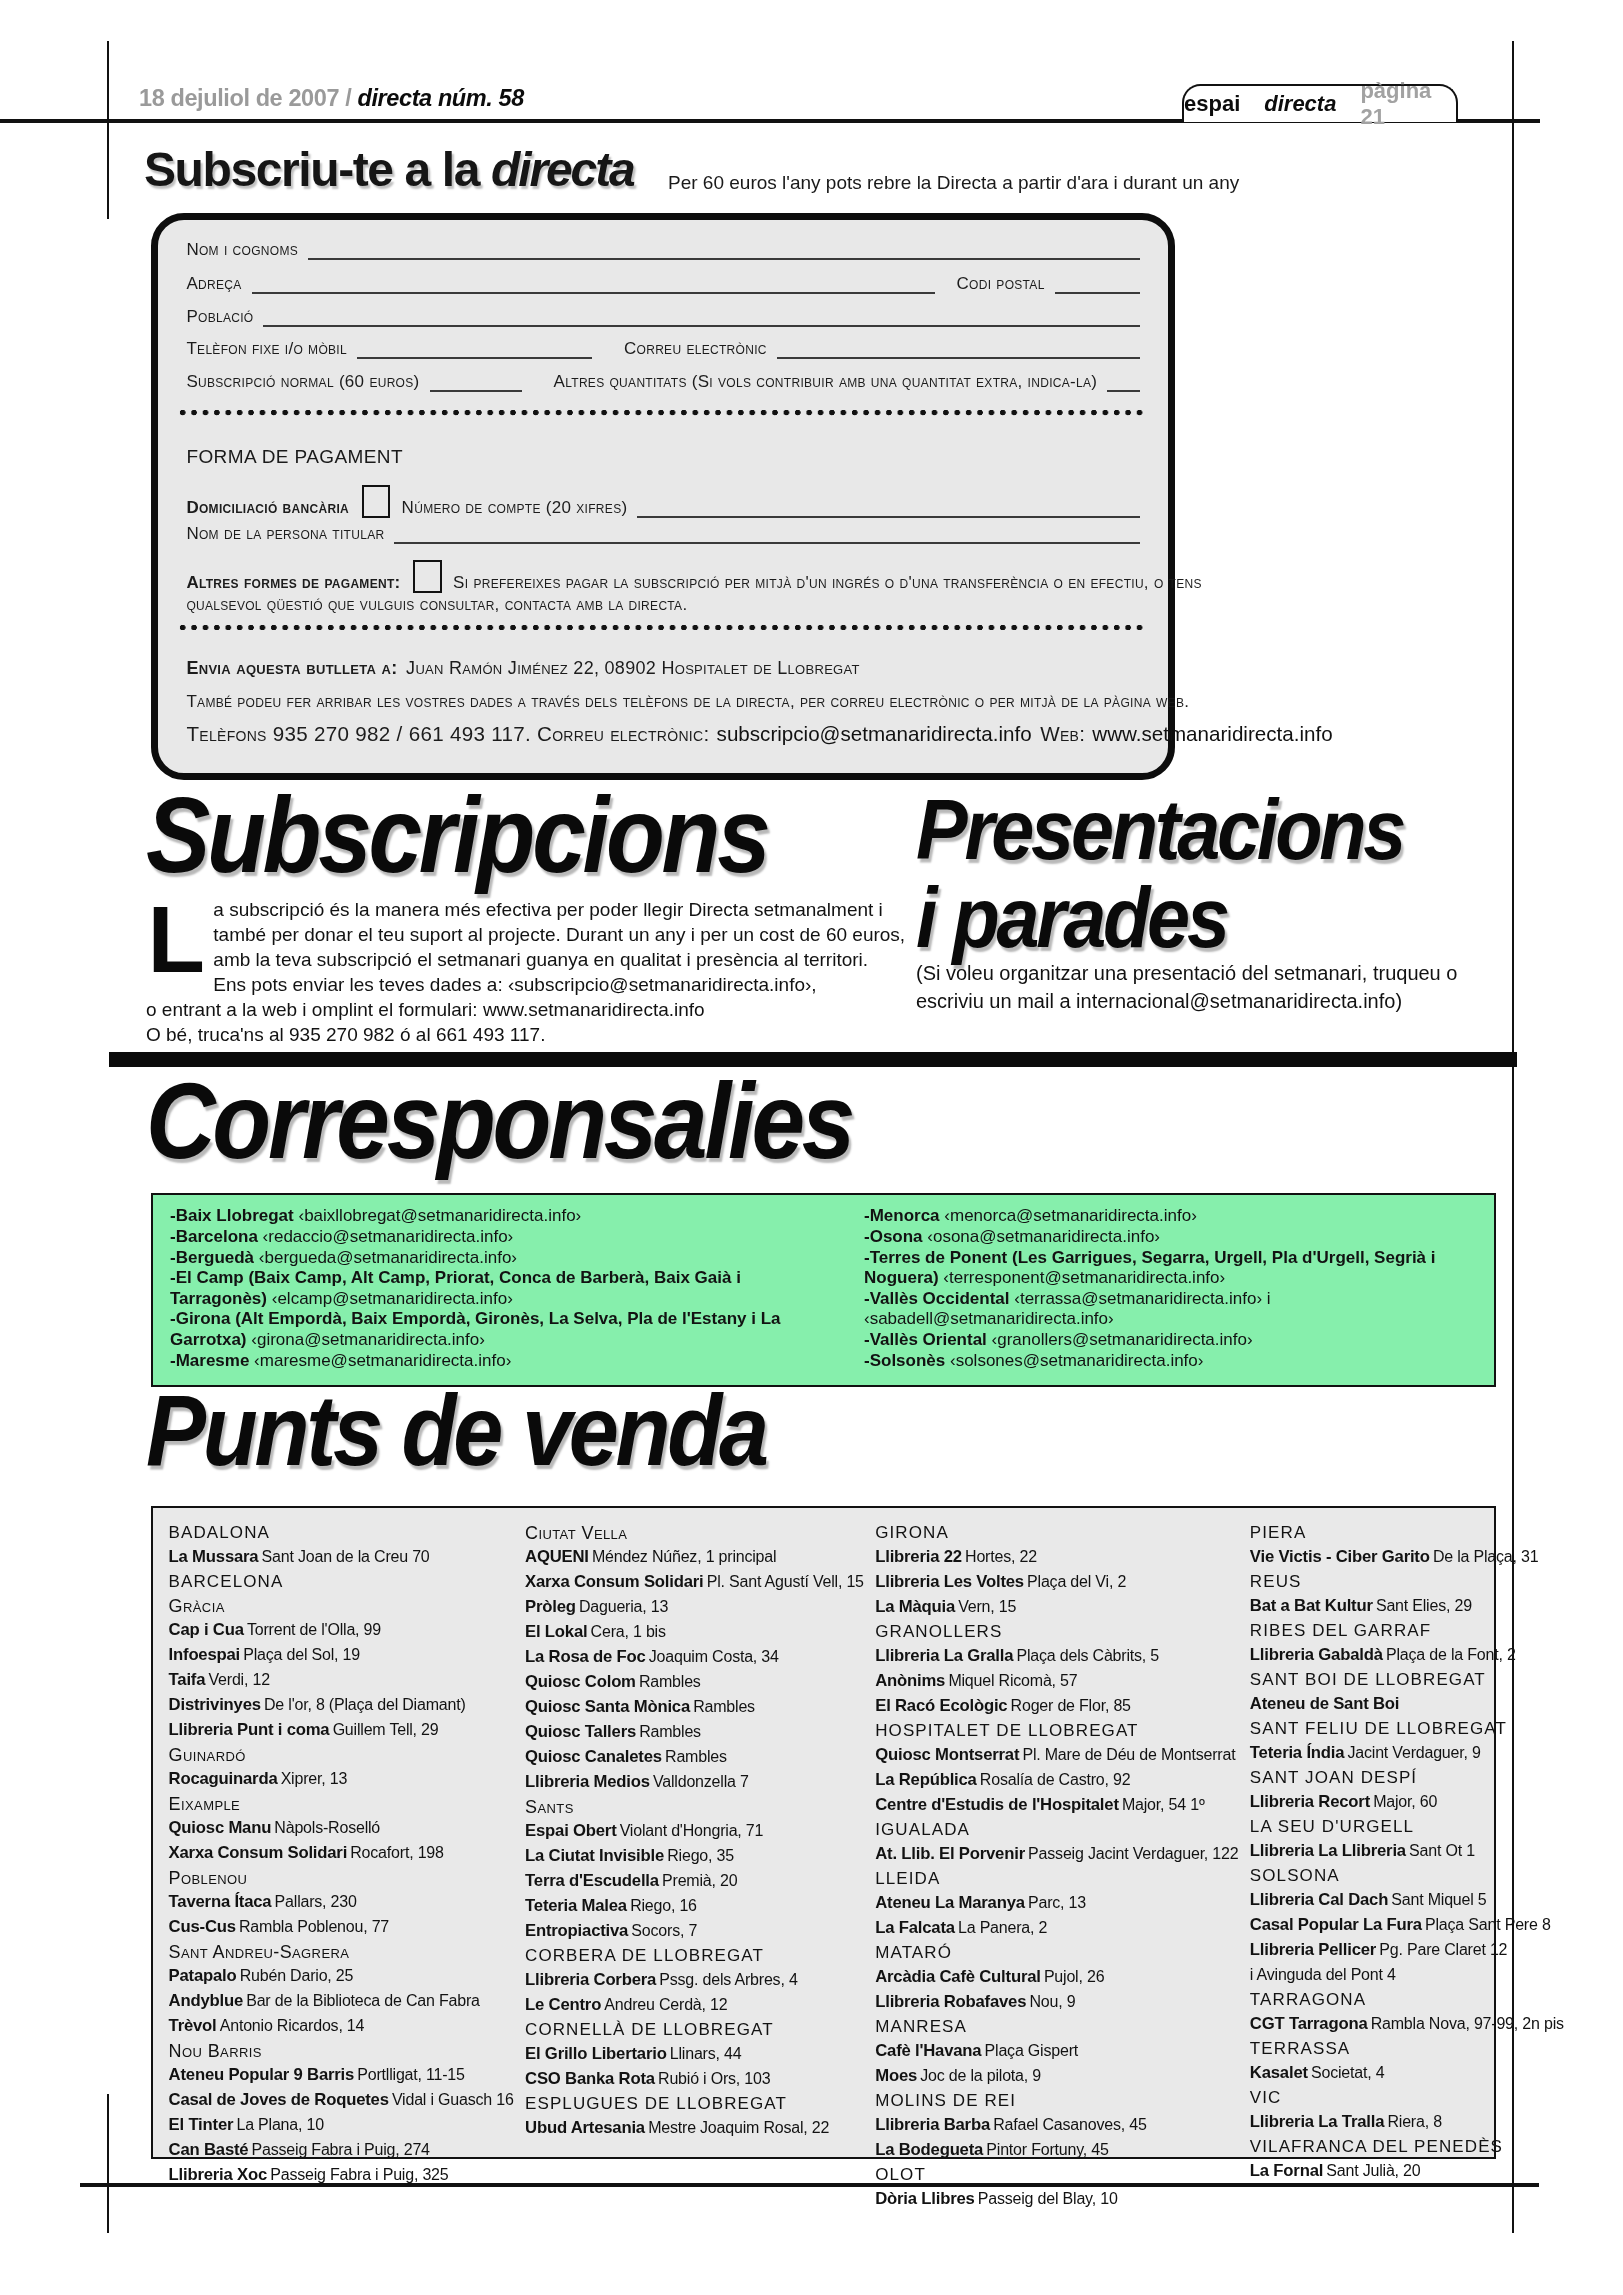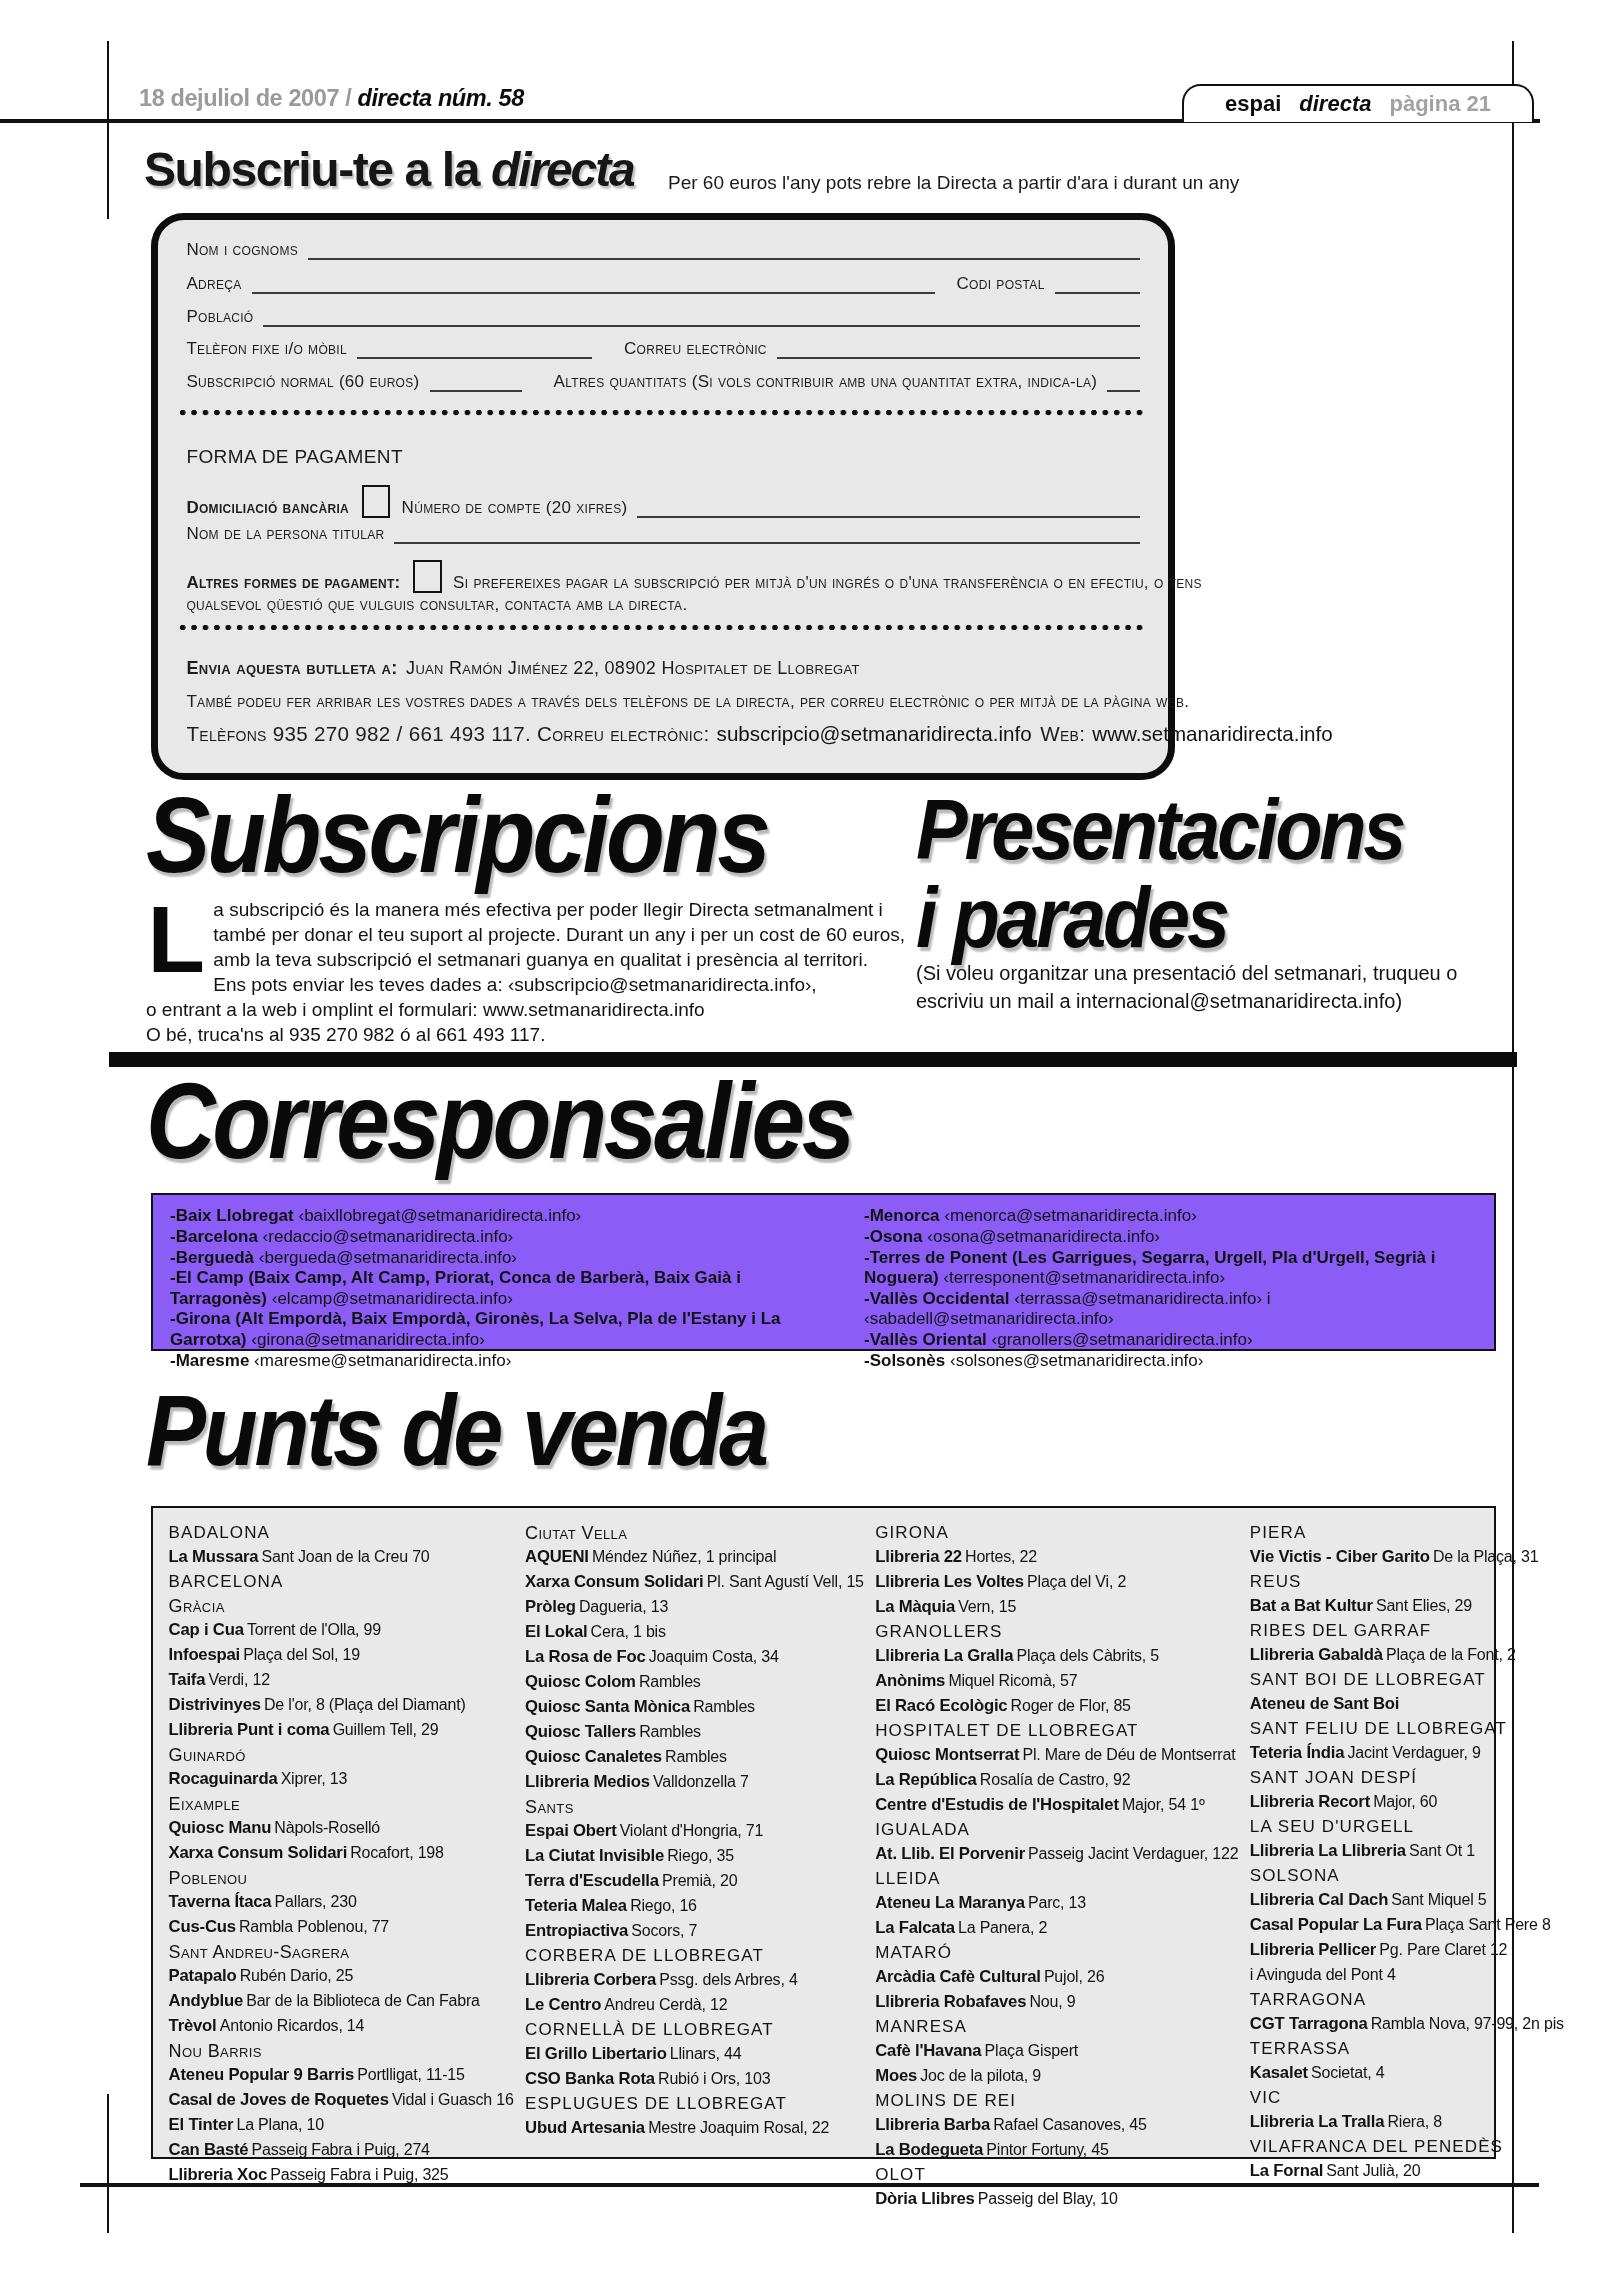--- a/index.html
+++ b/index.html
@@ -14,23 +14,23 @@
   .crop-left-bottom { left:107px; top:2094px; height:139px; }
   .crop-right       { left:1512px; top:41px; height:2192px; }
   .top-rule    { position:absolute; left:0;    top:119px;  width:1540px; height:3.6px; background:#111; }
   .bottom-rule { position:absolute; left:80px; top:2183px; width:1459px; height:3.6px; background:#111; }
 
   
   .masthead { position:absolute; left:139px; top:85px; font-size:23.5px; font-weight:bold; letter-spacing:-0.4px; }
   .masthead .date  { color:#9a9a9a; }
   .masthead .issue { color:#0c0c0c; font-style:italic; }
   .page-tab {
-    position:absolute; left:1182px; top:84px; width:352px; height:38px;
+    position:absolute; left:1182px; top:84px; width:276px; height:38px;
     border:2.1px solid #111; border-bottom:none; border-radius:18.5px 18.5px 0 0;
-    background:#fff; display:flex; align-items:center; justify-content:center; gap:18px;
+    background:#fff; display:flex; align-items:center; justify-content:center; gap:24px;
     font-size:22px; font-weight:bold;
   }
   .page-tab .t1 { color:#0c0c0c; }
   .page-tab .t2 { color:#0c0c0c; font-style:italic; }
   .page-tab .t3 { color:#a2a2a2; }
 
   
   .main-title { position:absolute; left:144px; top:142px; font-size:48px; font-weight:bold;
     letter-spacing:-1.4px; color:#161616; text-shadow:2.1px 2.8px 2.1px #c0c0c0; white-space:nowrap; }
   .main-title .brand { font-style:italic; letter-spacing:-2.1px; }
@@ -67,22 +67,22 @@
   .h-punts { left:146px; top:1384px; font-size:100px; }
 
   
   .sub-para { position:absolute; left:146px; top:897px; width:768px; font-size:19px; line-height:25px; color:#121212; }
   .dropcap { float:left; font-size:94px; line-height:0.78; font-weight:bold; margin:5.7px 8.5px 0 1.4px; color:#0a0a0a; }
   .pres-note { position:absolute; left:916px; top:959px; width:596px; font-size:20px; line-height:28.4px; color:#121212; }
 
   .divider-bar { position:absolute; left:109px; top:1052px; width:1408px; height:15px; background:#0b0b0b; }
 
   
-  .corr-box { position:absolute; left:151px; top:1193px; width:1345px; height:158px;
-    background:#8b5cf6; border:2.1px solid #111; padding:11.4px 17px; display:flex; gap:39px; }
+  .corr-box { position:absolute; left:151px; top:1193px; width:1345px; height:194px;
+    background:#86efac; border:2.1px solid #111; padding:11.4px 17px; display:flex; gap:39px; }
   .corr-col { font-size:17px; line-height:20.6px; color:#121212; }
   .corr-col.l { flex:0 0 626px; } .corr-col.r { flex:1 1 auto;margin-left:29px; }
   .corr-line .b { font-weight:bold; }
 
   
   .punts-box { position:absolute; left:151px; top:1506px; width:1345px; height:653px;
     background:#e9e9e9; border:2.1px solid #111; padding:12.8px 15.6px; display:flex; gap:11.4px; }
   .pcol { flex:1 1 0; line-height:24px; white-space:nowrap; color:#121212; }
   .pcol .city { font-size:17px; letter-spacing:1.1px; }
   .pcol .district { font-size:18px; font-variant:small-caps; letter-spacing:0.4px; }

